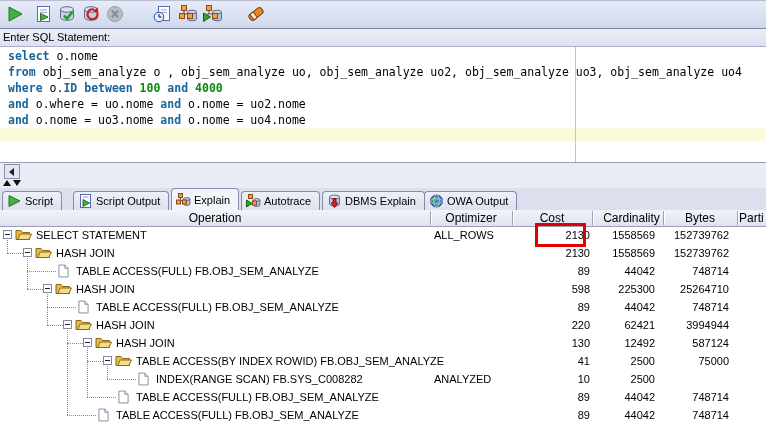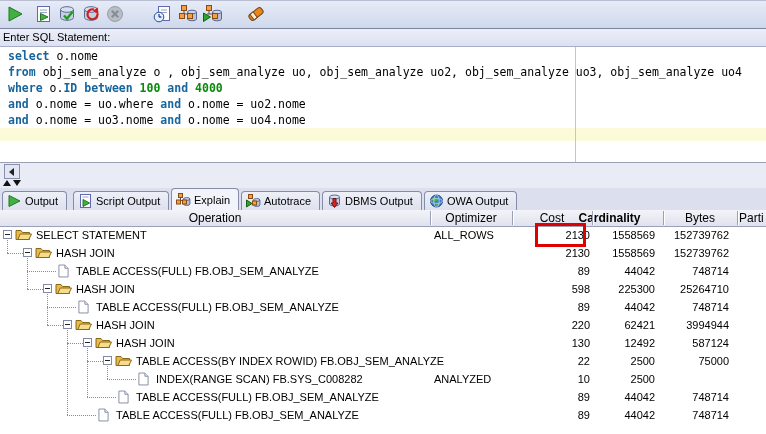--- a/index.html
+++ b/index.html
@@ -129,41 +129,41 @@
   <div class="sql-label-bar">
     <span class="sql-label">Enter SQL Statement:</span>
   </div>
 
   <div class="editor">
     <div class="cur-line" style="background: rgb(251, 251, 218);"></div>
     <div class="guide-line"></div>
   <div class="sql-line" style="top: 1px;"><span class="tk-k" style="color: rgb(23, 101, 157);">select</span><span class="tk-p" style="color: rgb(0, 0, 0);"> o.nome</span></div>
       <div class="sql-line" style="top: 17px;"><span class="tk-k" style="color: rgb(23, 101, 157);">from</span><span class="tk-p" style="color: rgb(0, 0, 0);"> obj_sem_analyze o , obj_sem_analyze uo, obj_sem_analyze uo2, obj_sem_analyze uo3, obj_sem_analyze uo4</span></div>
       <div class="sql-line" style="top: 33px;"><span class="tk-k" style="color: rgb(23, 101, 157);">where</span><span class="tk-p" style="color: rgb(0, 0, 0);"> o.</span><span class="tk-k" style="color: rgb(23, 101, 157);">ID</span><span class="tk-p" style="color: rgb(0, 0, 0);"> </span><span class="tk-k" style="color: rgb(23, 101, 157);">between</span><span class="tk-p" style="color: rgb(0, 0, 0);"> </span><span class="tk-n" style="color: rgb(10, 138, 10);">100</span><span class="tk-p" style="color: rgb(0, 0, 0);"> </span><span class="tk-k" style="color: rgb(23, 101, 157);">and</span><span class="tk-p" style="color: rgb(0, 0, 0);"> </span><span class="tk-n" style="color: rgb(10, 138, 10);">4000</span></div>
-      <div class="sql-line" style="top: 49px;"><span class="tk-k" style="color: rgb(23, 101, 157);">and</span><span class="tk-p" style="color: rgb(0, 0, 0);"> o.nome = uo.where </span><span class="tk-k" style="color: rgb(23, 101, 157);">and</span><span class="tk-p" style="color: rgb(0, 0, 0);"> o.nome = uo2.nome</span></div>
+      <div class="sql-line" style="top: 49px;"><span class="tk-k" style="color: rgb(23, 101, 157);">and</span><span class="tk-p" style="color: rgb(0, 0, 0);"> o.where = uo.nome </span><span class="tk-k" style="color: rgb(23, 101, 157);">and</span><span class="tk-p" style="color: rgb(0, 0, 0);"> o.nome = uo2.nome</span></div>
       <div class="sql-line" style="top: 65px;"><span class="tk-k" style="color: rgb(23, 101, 157);">and</span><span class="tk-p" style="color: rgb(0, 0, 0);"> o.nome = uo3.nome </span><span class="tk-k" style="color: rgb(23, 101, 157);">and</span><span class="tk-p" style="color: rgb(0, 0, 0);"> o.nome = uo4.nome</span></div>
     </div>
 
   <div class="hscroll">
     <div class="hs-left"></div>
   </div>
 
   <div class="splitter">
     <div class="sp-up"></div>
     <div class="sp-dn"></div>
   </div>
 
   <div class="tabbar">
       <div class="tab" style="left: 2px;">
         <span>
           <svg viewBox="0 0 15 14">
             <polygon points="2,1.5 13,7 2,12.5" fill="#43b043" stroke="#1d7a1d"></polygon>
           </svg>
         </span>
-        <span class="lbl">Output</span>
+        <span class="lbl">Script</span>
       </div>
       <div class="tab" style="left: 73px;">
         <span>
           <svg viewBox="0 0 15 14">
             <rect x="2.5" y="0.5" width="10" height="13" fill="#fdfdff" stroke="#5f6ab0"></rect>
             <line x1="4.5" y1="3" x2="10.5" y2="3" stroke="#9aa4cc"></line>
             <polygon points="5,5.5 11.5,9 5,12.5" fill="#43b043" stroke="#1d7a1d"></polygon>
           </svg>
         </span>
         <span class="lbl">Script Output</span>
@@ -194,21 +194,21 @@
         <span class="lbl">Autotrace</span>
       </div>
       <div class="tab" style="left: 322px;">
         <span>
           <svg viewBox="0 0 15 14">
             <path d="M2.5 3 v7 a5 2 0 0 0 10 0 v-7" fill="#c6cfe2" stroke="#5a6a94"></path>
             <ellipse cx="7.5" cy="3" rx="5" ry="2" fill="#d8dfee" stroke="#5a6a94"></ellipse>
             <polygon points="7.5,13.5 4,9 6,9 6,4.5 9,4.5 9,9 11,9" fill="#d42222" stroke="#7c1010"></polygon>
           </svg>
         </span>
-        <span class="lbl">DBMS Output</span>
+        <span class="lbl">DBMS Explain</span>
       </div>
       <div class="tab" style="left: 424px;">
         <span>
           <svg viewBox="0 0 15 14">
             <circle cx="7.5" cy="7" r="6" fill="#3a7ac8" stroke="#1c4a88"></circle>
             <path d="M3 4.5 q2.5 -2 5 -0.5 q2 1 0.5 2.5 q-2.5 1.5 -5 0.5 z" fill="#4caf50"></path>
             <path d="M7 9.5 q2.5 -0.5 4 1 q-1.5 2.2 -4 1.8 z" fill="#4caf50"></path>
             <ellipse cx="7.5" cy="7" rx="6" ry="2.4" fill="none" stroke="#cfe0f4" stroke-width="0.7"></ellipse>
             <ellipse cx="7.5" cy="7" rx="2.7" ry="6" fill="none" stroke="#cfe0f4" stroke-width="0.7"></ellipse>
           </svg>
@@ -217,21 +217,21 @@
       </div>
     </div>
 
   <div class="grid">
     <div class="ghead">
         <div class="gh-cell" style="left: 2px; width: 426px;">Operation</div>
         <div class="gh-cell" style="left: 432px; width: 78px;">Optimizer</div>
         <div class="gh-sep" style="left: 430px;"></div>
         <div class="gh-cell" style="left: 514px; width: 76px;">Cost</div>
         <div class="gh-sep" style="left: 512px;"></div>
-        <div class="gh-cell" style="left: 576px; width: 67px; font-weight: bold;">Cardinality</div>
+        <div class="gh-cell" style="left: 598px; width: 67px;">Cardinality</div>
         <div class="gh-sep" style="left: 592px;"></div>
         <div class="gh-cell" style="left: 665px; width: 70px;">Bytes</div>
         <div class="gh-sep" style="left: 663px;"></div>
         <div class="gh-cell" style="left: 739px; width: 25px; text-align: left;">Partit</div>
         <div class="gh-sep" style="left: 737px;"></div>
       </div>
     <div id="grid-rows">
         <div class="red-box" style="left: 535px; top: 13px; width: 45px; height: 18px; border-color: rgb(224, 0, 0);"></div>
         <div class="prow" style="top: 16px;">
           <div class="expbox" style="left: 3px; top: 4px;"></div>
@@ -346,21 +346,21 @@
           <div class="hline" style="left: 87px; top: 9px; width: 16px;"></div>
           <div class="expbox" style="left: 103px; top: 4px;"></div>
           <span class="ticon" style="left: 115px; top: 2px;">
             <svg viewBox="0 0 17 13" width="17" height="13">
               <path d="M1 11.5 L1 2.5 L6 2.5 L7.5 4.5 L14.5 4.5 L14.5 11.5 Z" fill="#e9b94c" stroke="#8a6914"></path>
               <path d="M2.8 11.5 L5.2 6 L16.5 6 L13.8 11.5 Z" fill="#f7dc8a" stroke="#8a6914"></path>
             </svg>
           </span>
           <span class="op-label" style="left: 136px;">TABLE ACCESS(BY INDEX ROWID) FB.OBJ_SEM_ANALYZE</span>
           <span class="cell-opt"></span>
-          <span class="cell-cost">22</span>
+          <span class="cell-cost">41</span>
           <span class="cell-card">2500</span>
           <span class="cell-bytes">75000</span>
         </div>
         <div class="vline" style="left: 107px; top: 156px; height: 13px;"></div>
         <div class="prow" style="top: 160px;">
           <div class="hline" style="left: 107px; top: 9px; width: 29px;"></div>
           <span class="ticon" style="left: 138px; top: 1.5px;">
             <svg viewBox="0 0 12 14" width="11" height="14">
               <path d="M1 0.5 h6.5 l3.5 3.5 v9.5 h-10 z" fill="#ffffff" stroke="#8088a0"></path>
               <path d="M7.5 0.5 v3.5 h3.5" fill="#e9e9f2" stroke="#8088a0"></path>

